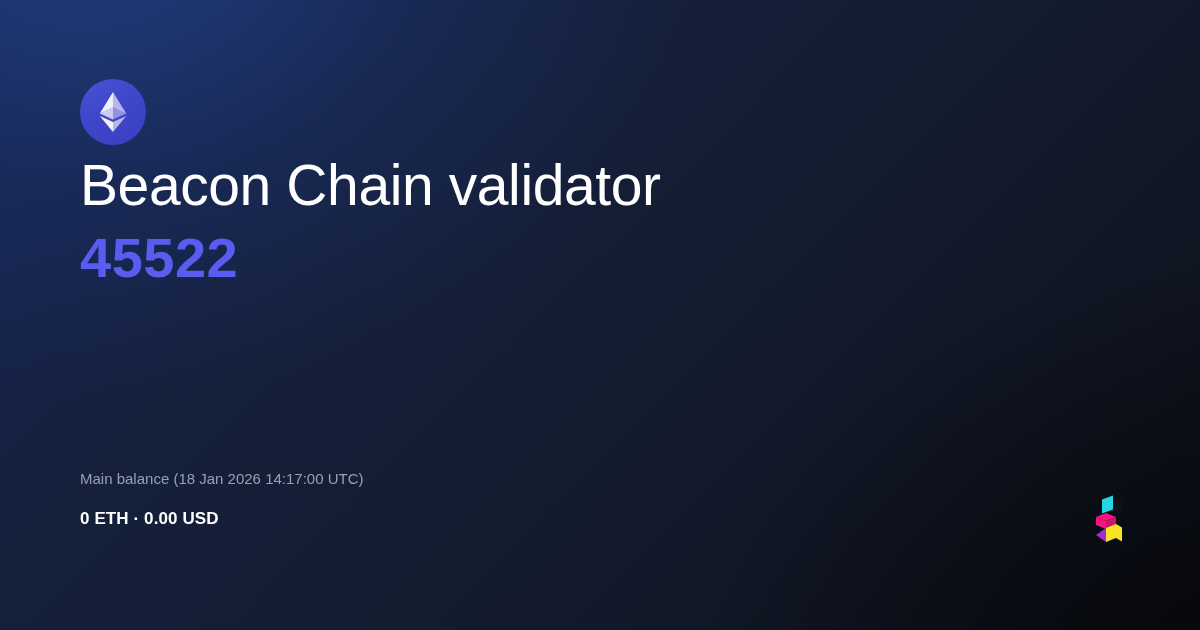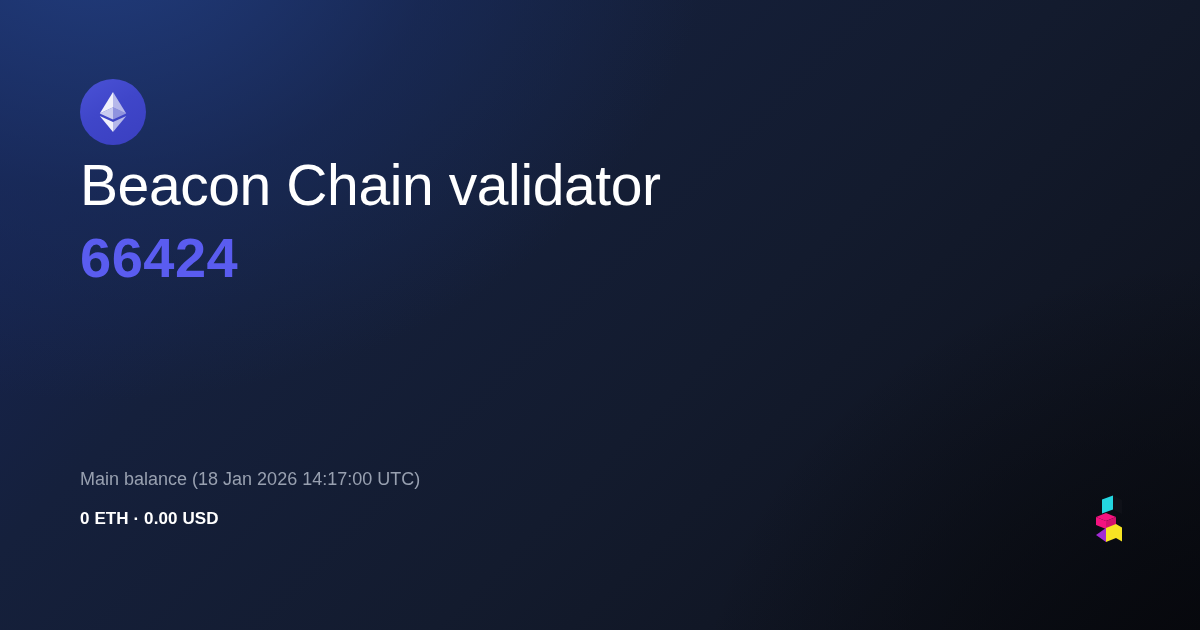--- a/index.html
+++ b/index.html
@@ -86,21 +86,21 @@
   }
 
   
   .stat-block {
     position: absolute;
     left: 0;
     top: 463px;
   }
 
   .stat-label {
-    font-size: 18px;
+    font-size: 15px;
     line-height: 32px;
     font-weight: 400;
     color: #98a0b0;
     white-space: nowrap;
   }
 
   .stat-value {
     margin-top: 10px;
     font-size: 17px;
     line-height: 28px;
@@ -136,21 +136,21 @@
           <polygon points="17,32.0 17,42.0 30.3,25.9" fill="#ffffff" opacity="0.62"></polygon>
           <polygon points="17,42.0 17,32.0 3.8,25.9" fill="#ffffff" opacity="0.92"></polygon>
           <polygon points="17,29.5 30.2,23.4 17,17.2" fill="#ffffff" opacity="0.42"></polygon>
           <polygon points="3.8,23.4 17,29.5 17,17.2" fill="#ffffff" opacity="0.72"></polygon>
         </g>
       </svg>
     </div>
 
     <div class="headline">Beacon Chain validator</div>
 
-    <div class="validator-index">66424</div>
+    <div class="validator-index">45522</div>
 
     <div class="stat-block">
       <div class="stat-label">Main balance (18 Jan 2026 14:17:00 UTC)</div>
       <div class="stat-value">0 ETH · 0.00 USD</div>
     </div>
 
   </div>
 
   <div class="brand-mark">
     <svg width="34" height="54" viewBox="0 0 34 54" aria-hidden="true">

